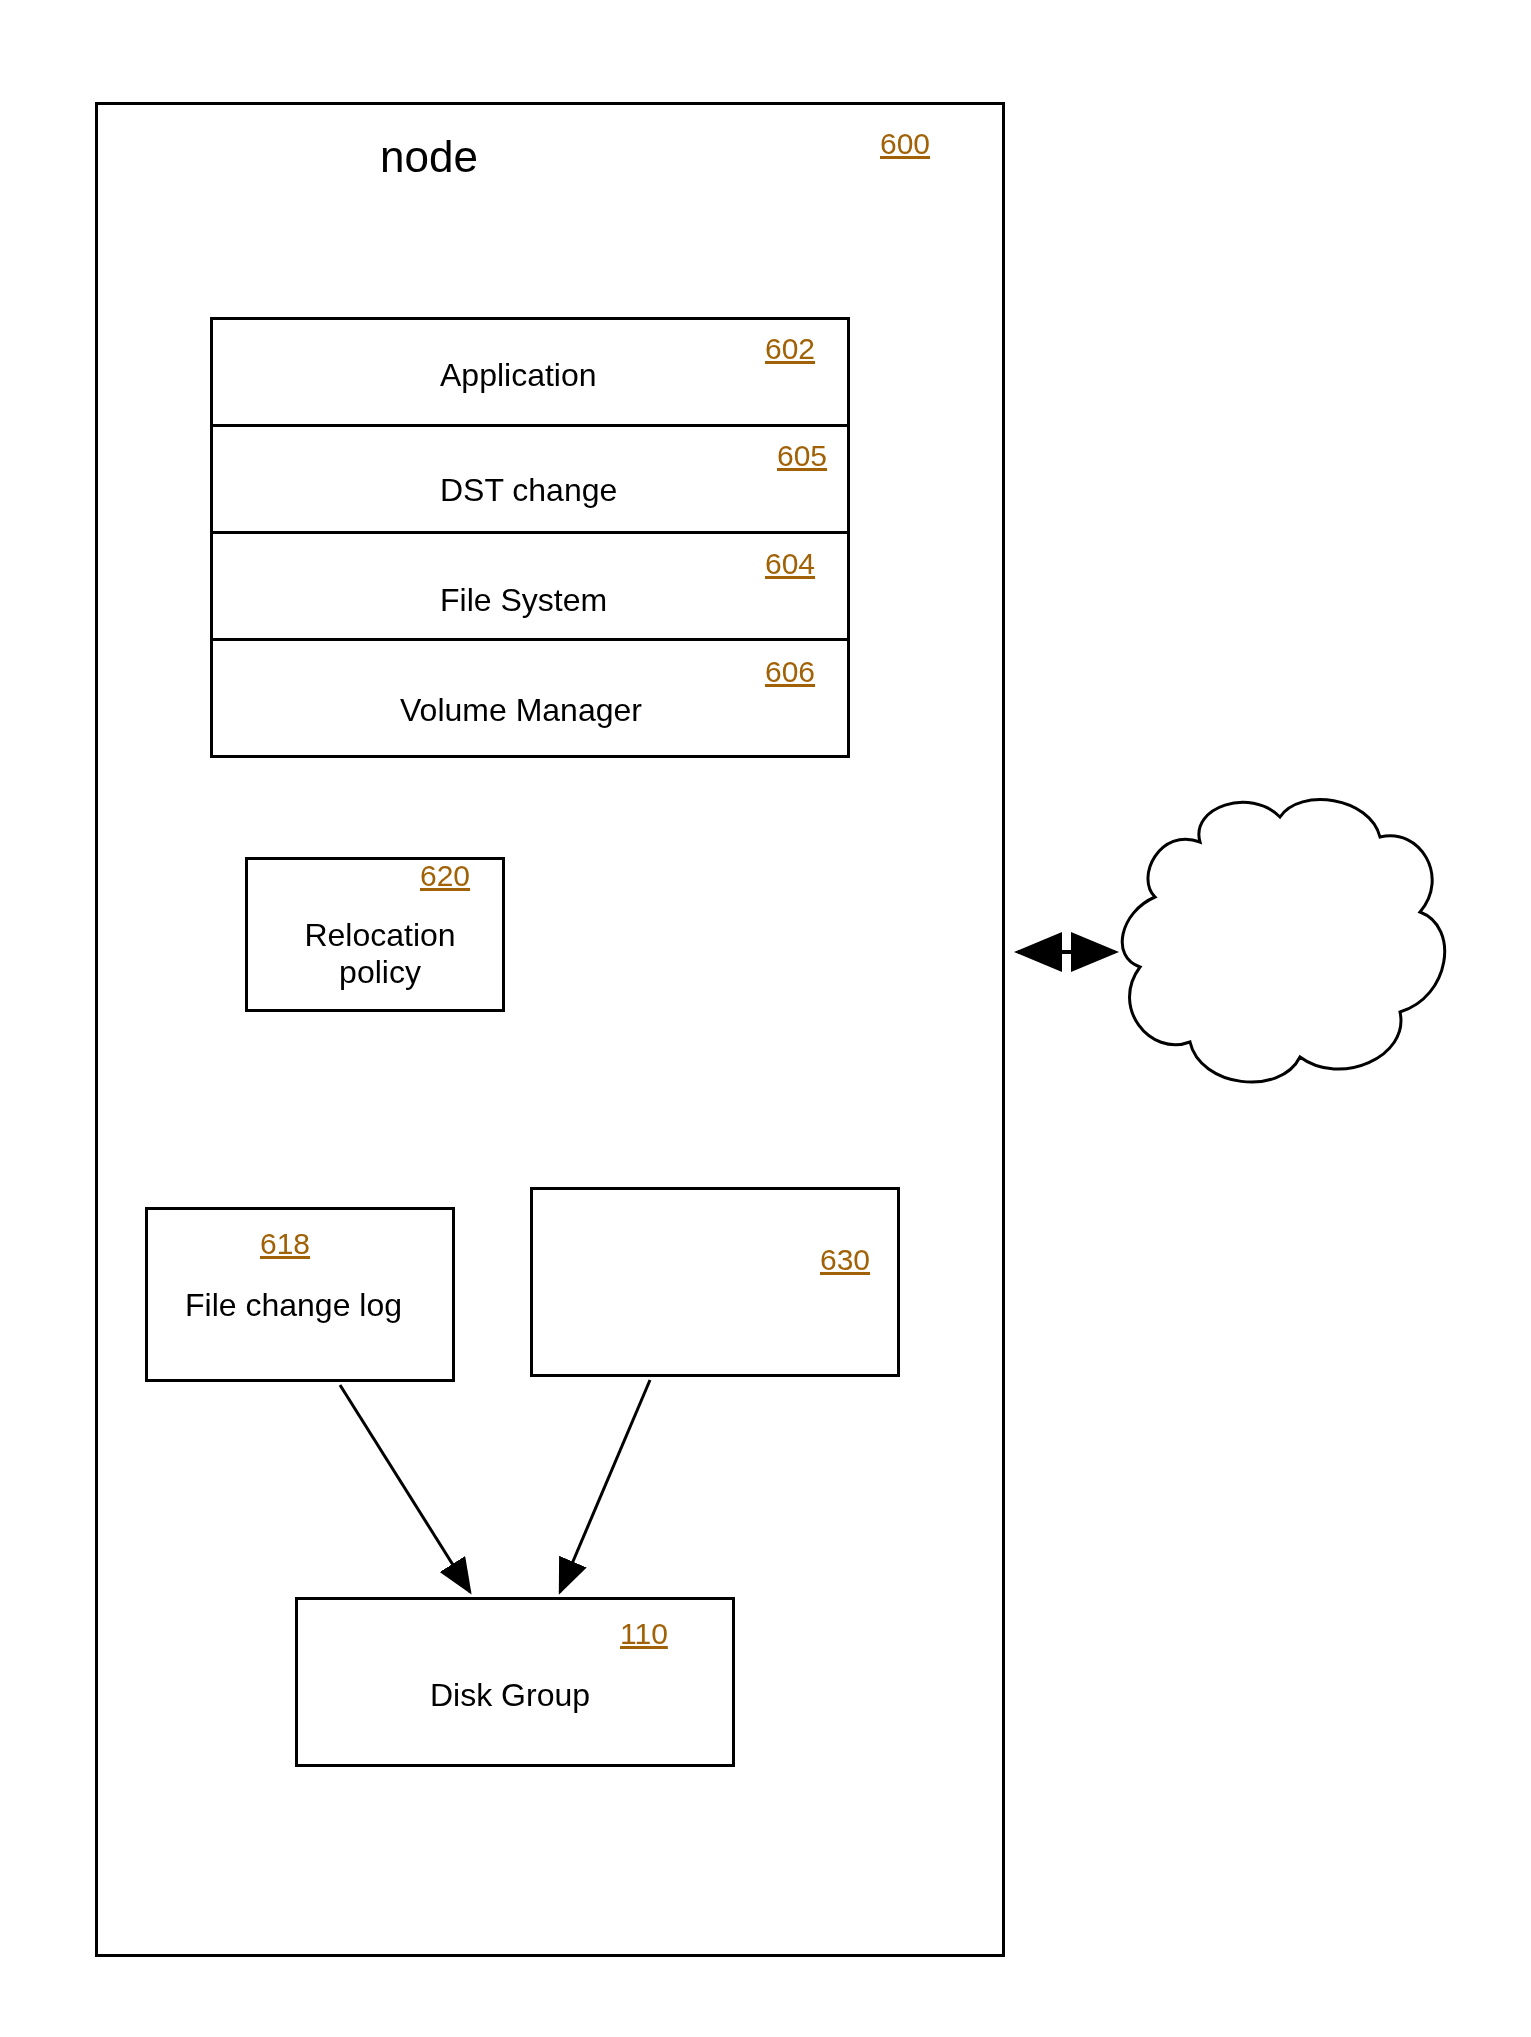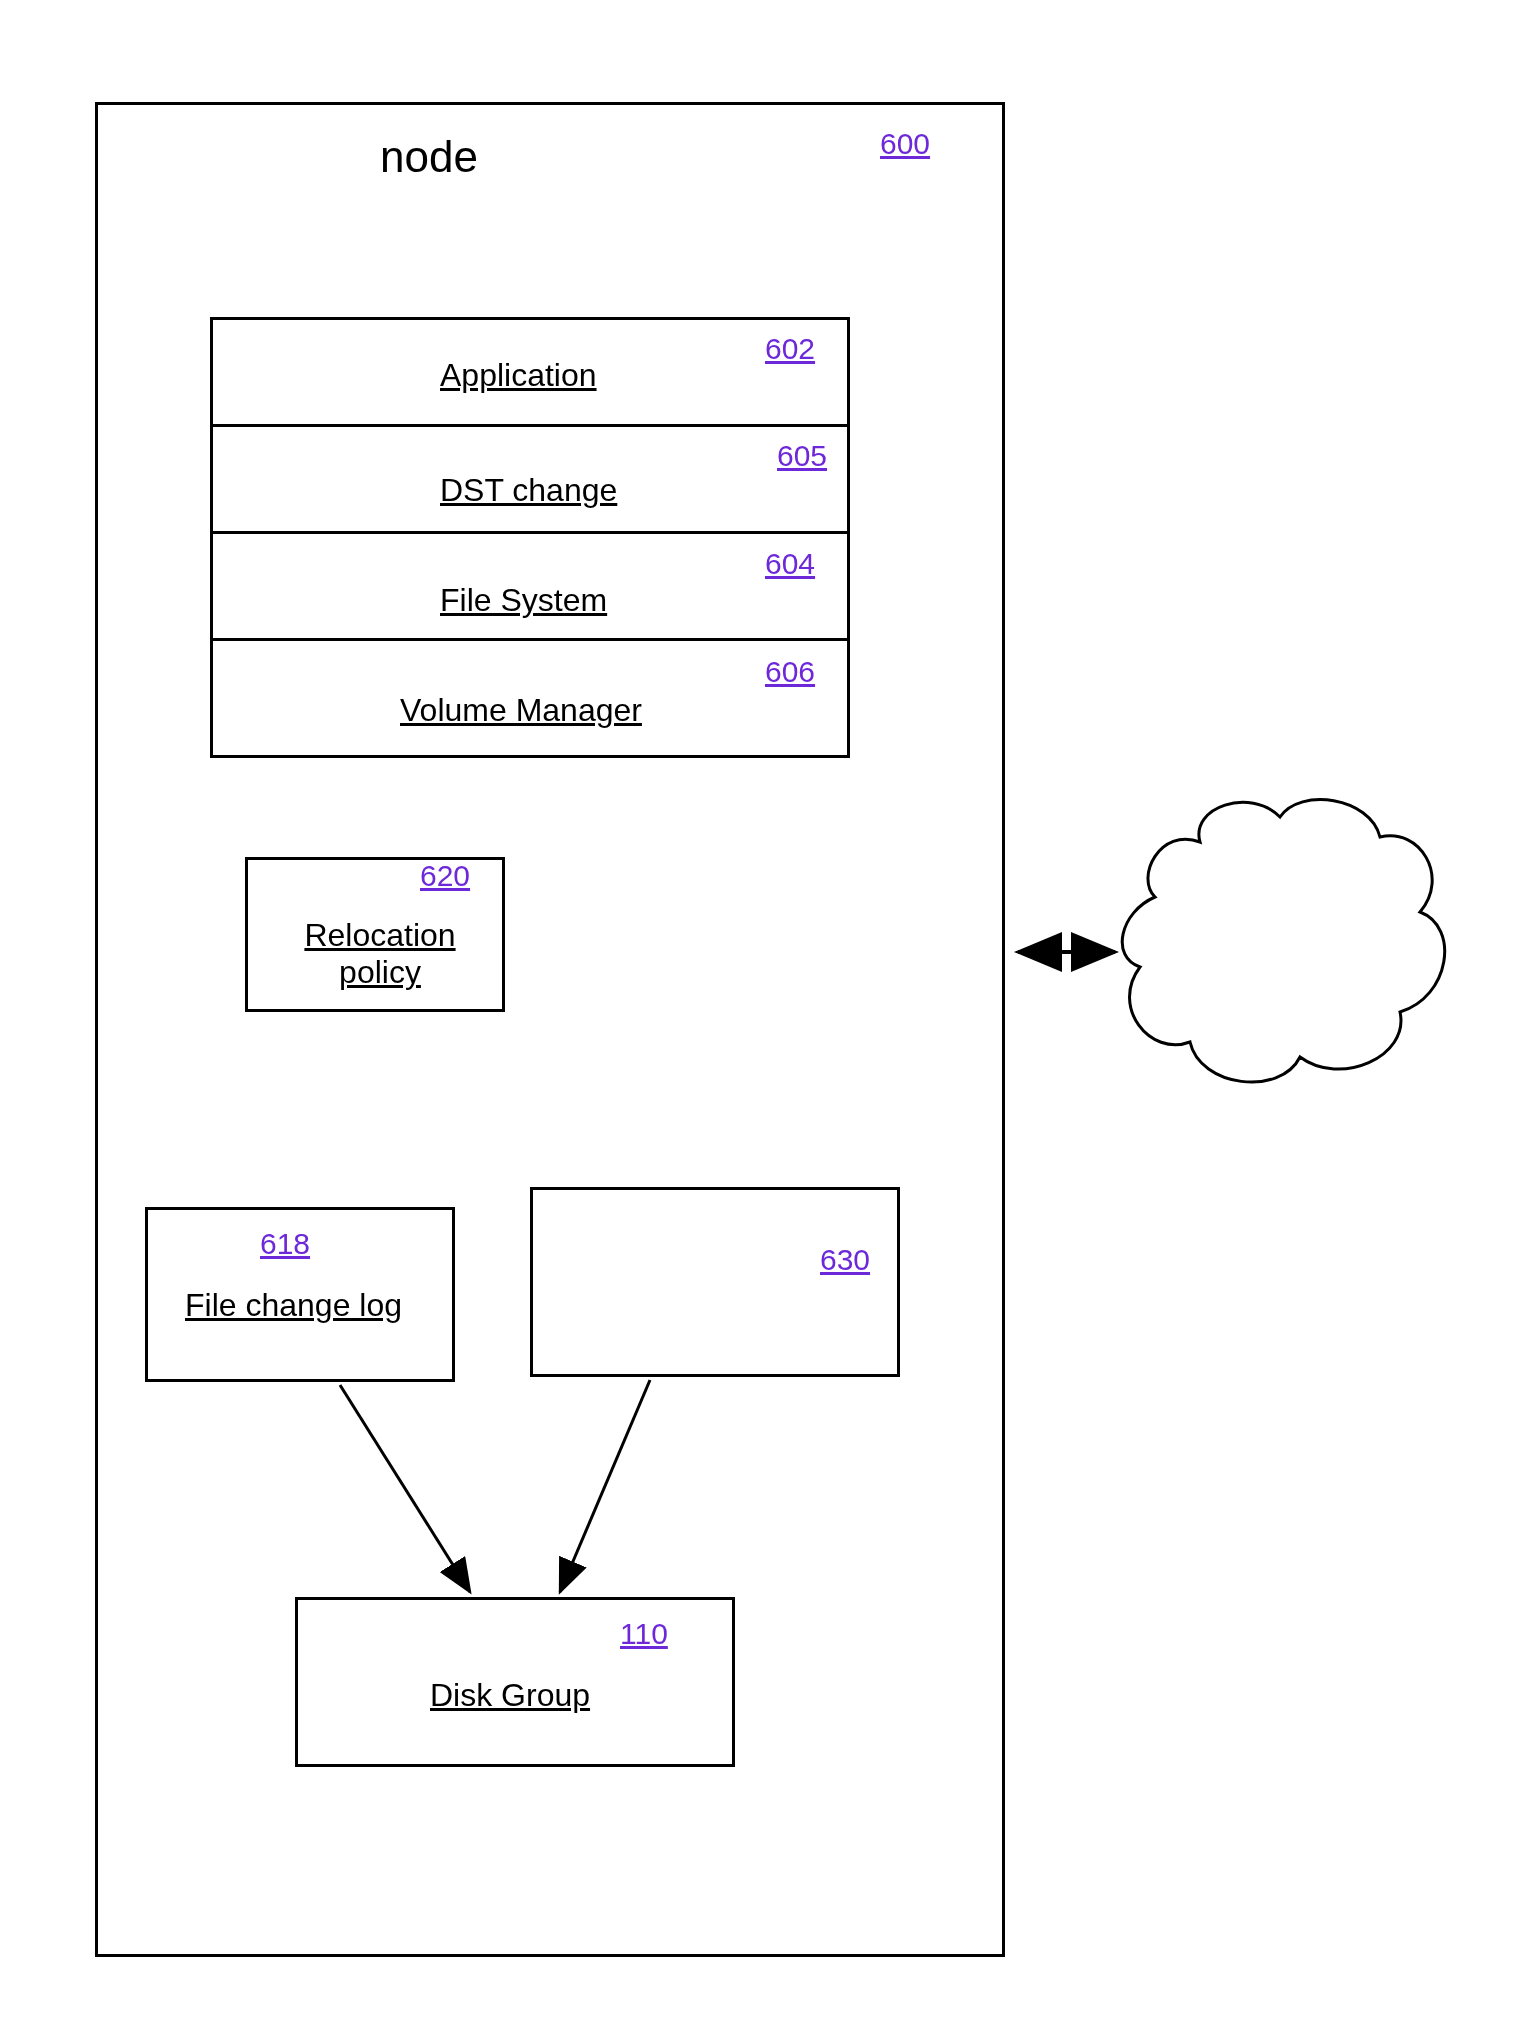--- a/index.html
+++ b/index.html
@@ -24,28 +24,27 @@
   .stack-row {
     position: absolute;
     border: 3px solid #000;
     box-sizing: border-box;
     background: #fff;
   }
   .ref {
     position: absolute;
     font-size: 30px;
     text-decoration: underline;
-    color: #6d28d9;
+    color: #a16207;
   }
   .label {
     position: absolute;
     font-size: 32px;
     color: #000;
     text-align: center;
-    text-decoration: underline;
   }
   .title {
     position: absolute;
     font-size: 44px;
     color: #000;
   }
   svg.overlay {
     position: absolute;
     left: 0;
     top: 0;

